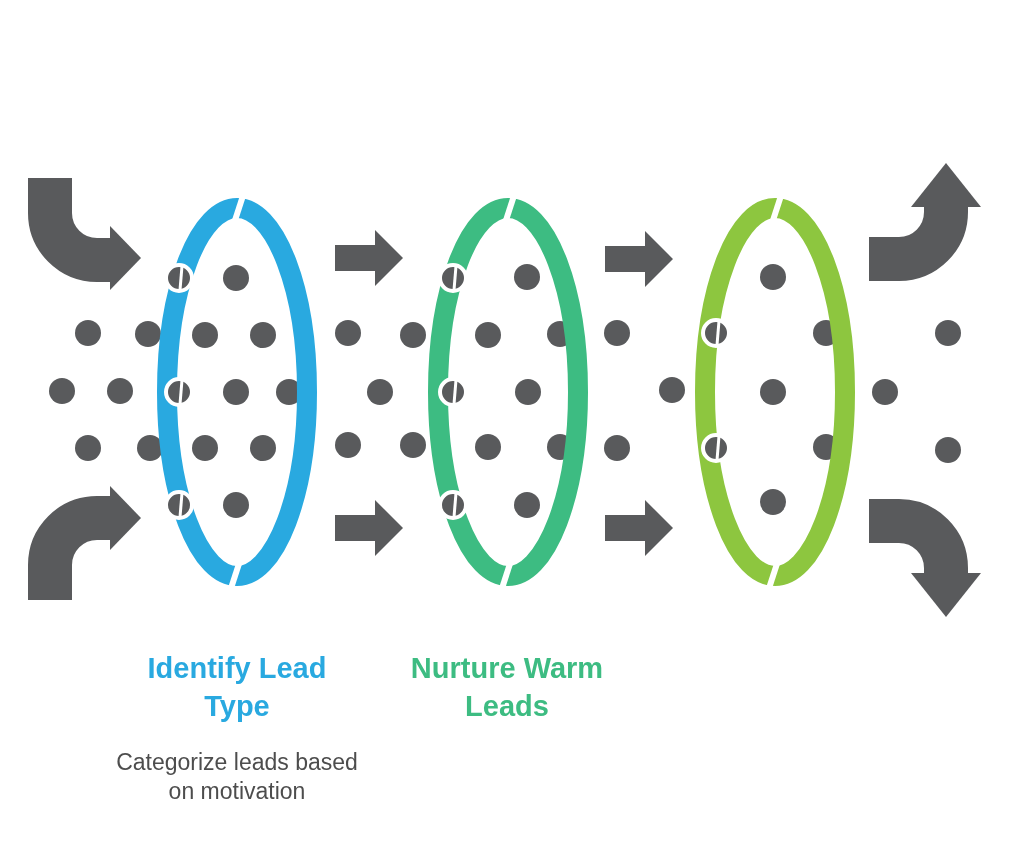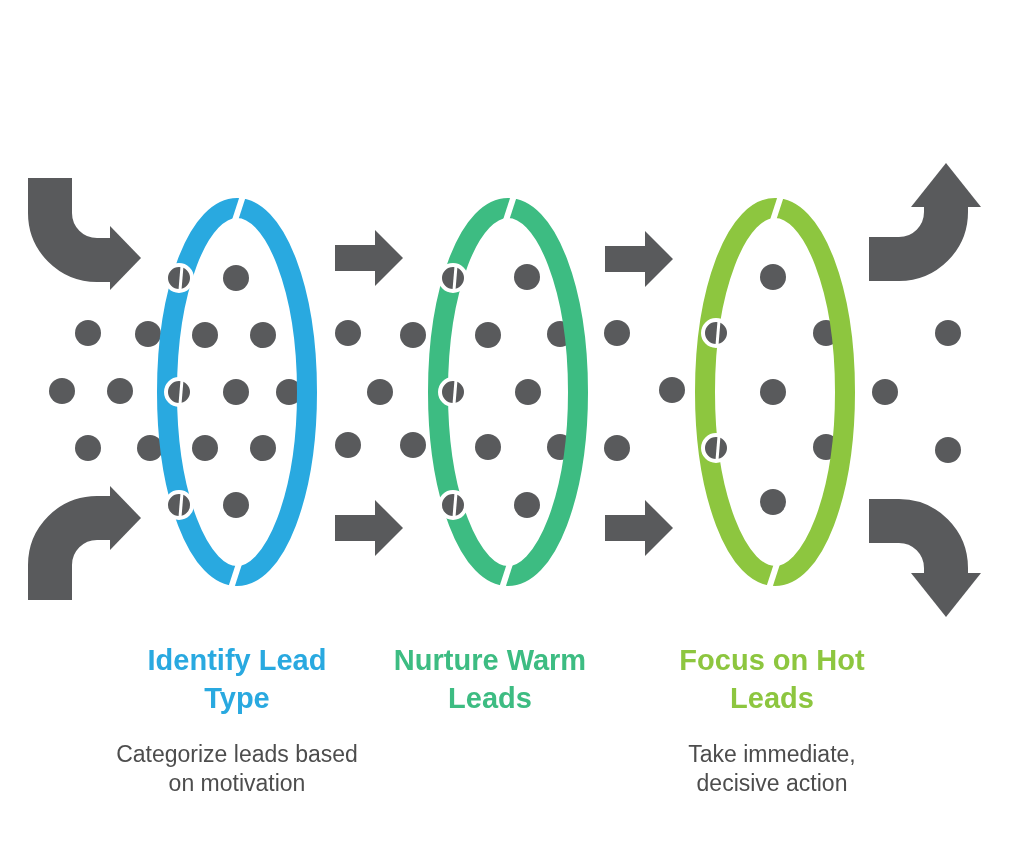--- a/index.html
+++ b/index.html
@@ -11,25 +11,25 @@
     overflow:hidden;
   }
   .title{
     position:absolute;top:38px;left:0;width:100%;
     text-align:center;
     font-size:36px;font-weight:bold;
     letter-spacing:0.2px;
   }
   .art{position:absolute;left:0;top:0;}
   .stage{position:absolute;top:641px;text-align:center;}
-  .stage h2{margin:0 auto;font-size:29px;line-height:38px;font-weight:bold;max-width:250px;}
+  .stage h2{margin:8px auto;font-size:29px;line-height:38px;font-weight:bold;max-width:250px;}
   .stage p{margin:23px auto 6px;font-size:23px;line-height:29px;}
   .stage-1{left:87px;width:300px;}
   .stage-1 p{max-width:252px;}
-  .stage-2{left:340px;width:300px;}
+  .stage-2{left:357px;width:300px;}
   .stage-2 p{max-width:225px;}
   .stage-3{left:622px;width:300px;}
   .stage-3 p{max-width:252px;}
 </style>
 </head>
 <body>
 
 <div class="canvas">
 
 
@@ -142,18 +142,14 @@
 
   <div class="stage stage-1">
     <h2 style="color: rgb(41, 169, 224);">Identify Lead Type</h2>
     <p style="color: rgb(77, 77, 77);">Categorize leads based on motivation</p>
   </div>
 
   <div class="stage stage-2">
     <h2 style="color: rgb(61, 188, 130);">Nurture Warm Leads</h2>
   </div>
 
-  <div class="stage stage-3">
-    <h2 style="color: rgb(141, 198, 63);">Focus on Hot Leads</h2>
-    <p style="color: rgb(77, 77, 77);">Take immediate, decisive action</p>
-  </div>
 
 </div>
 
 </body></html>

